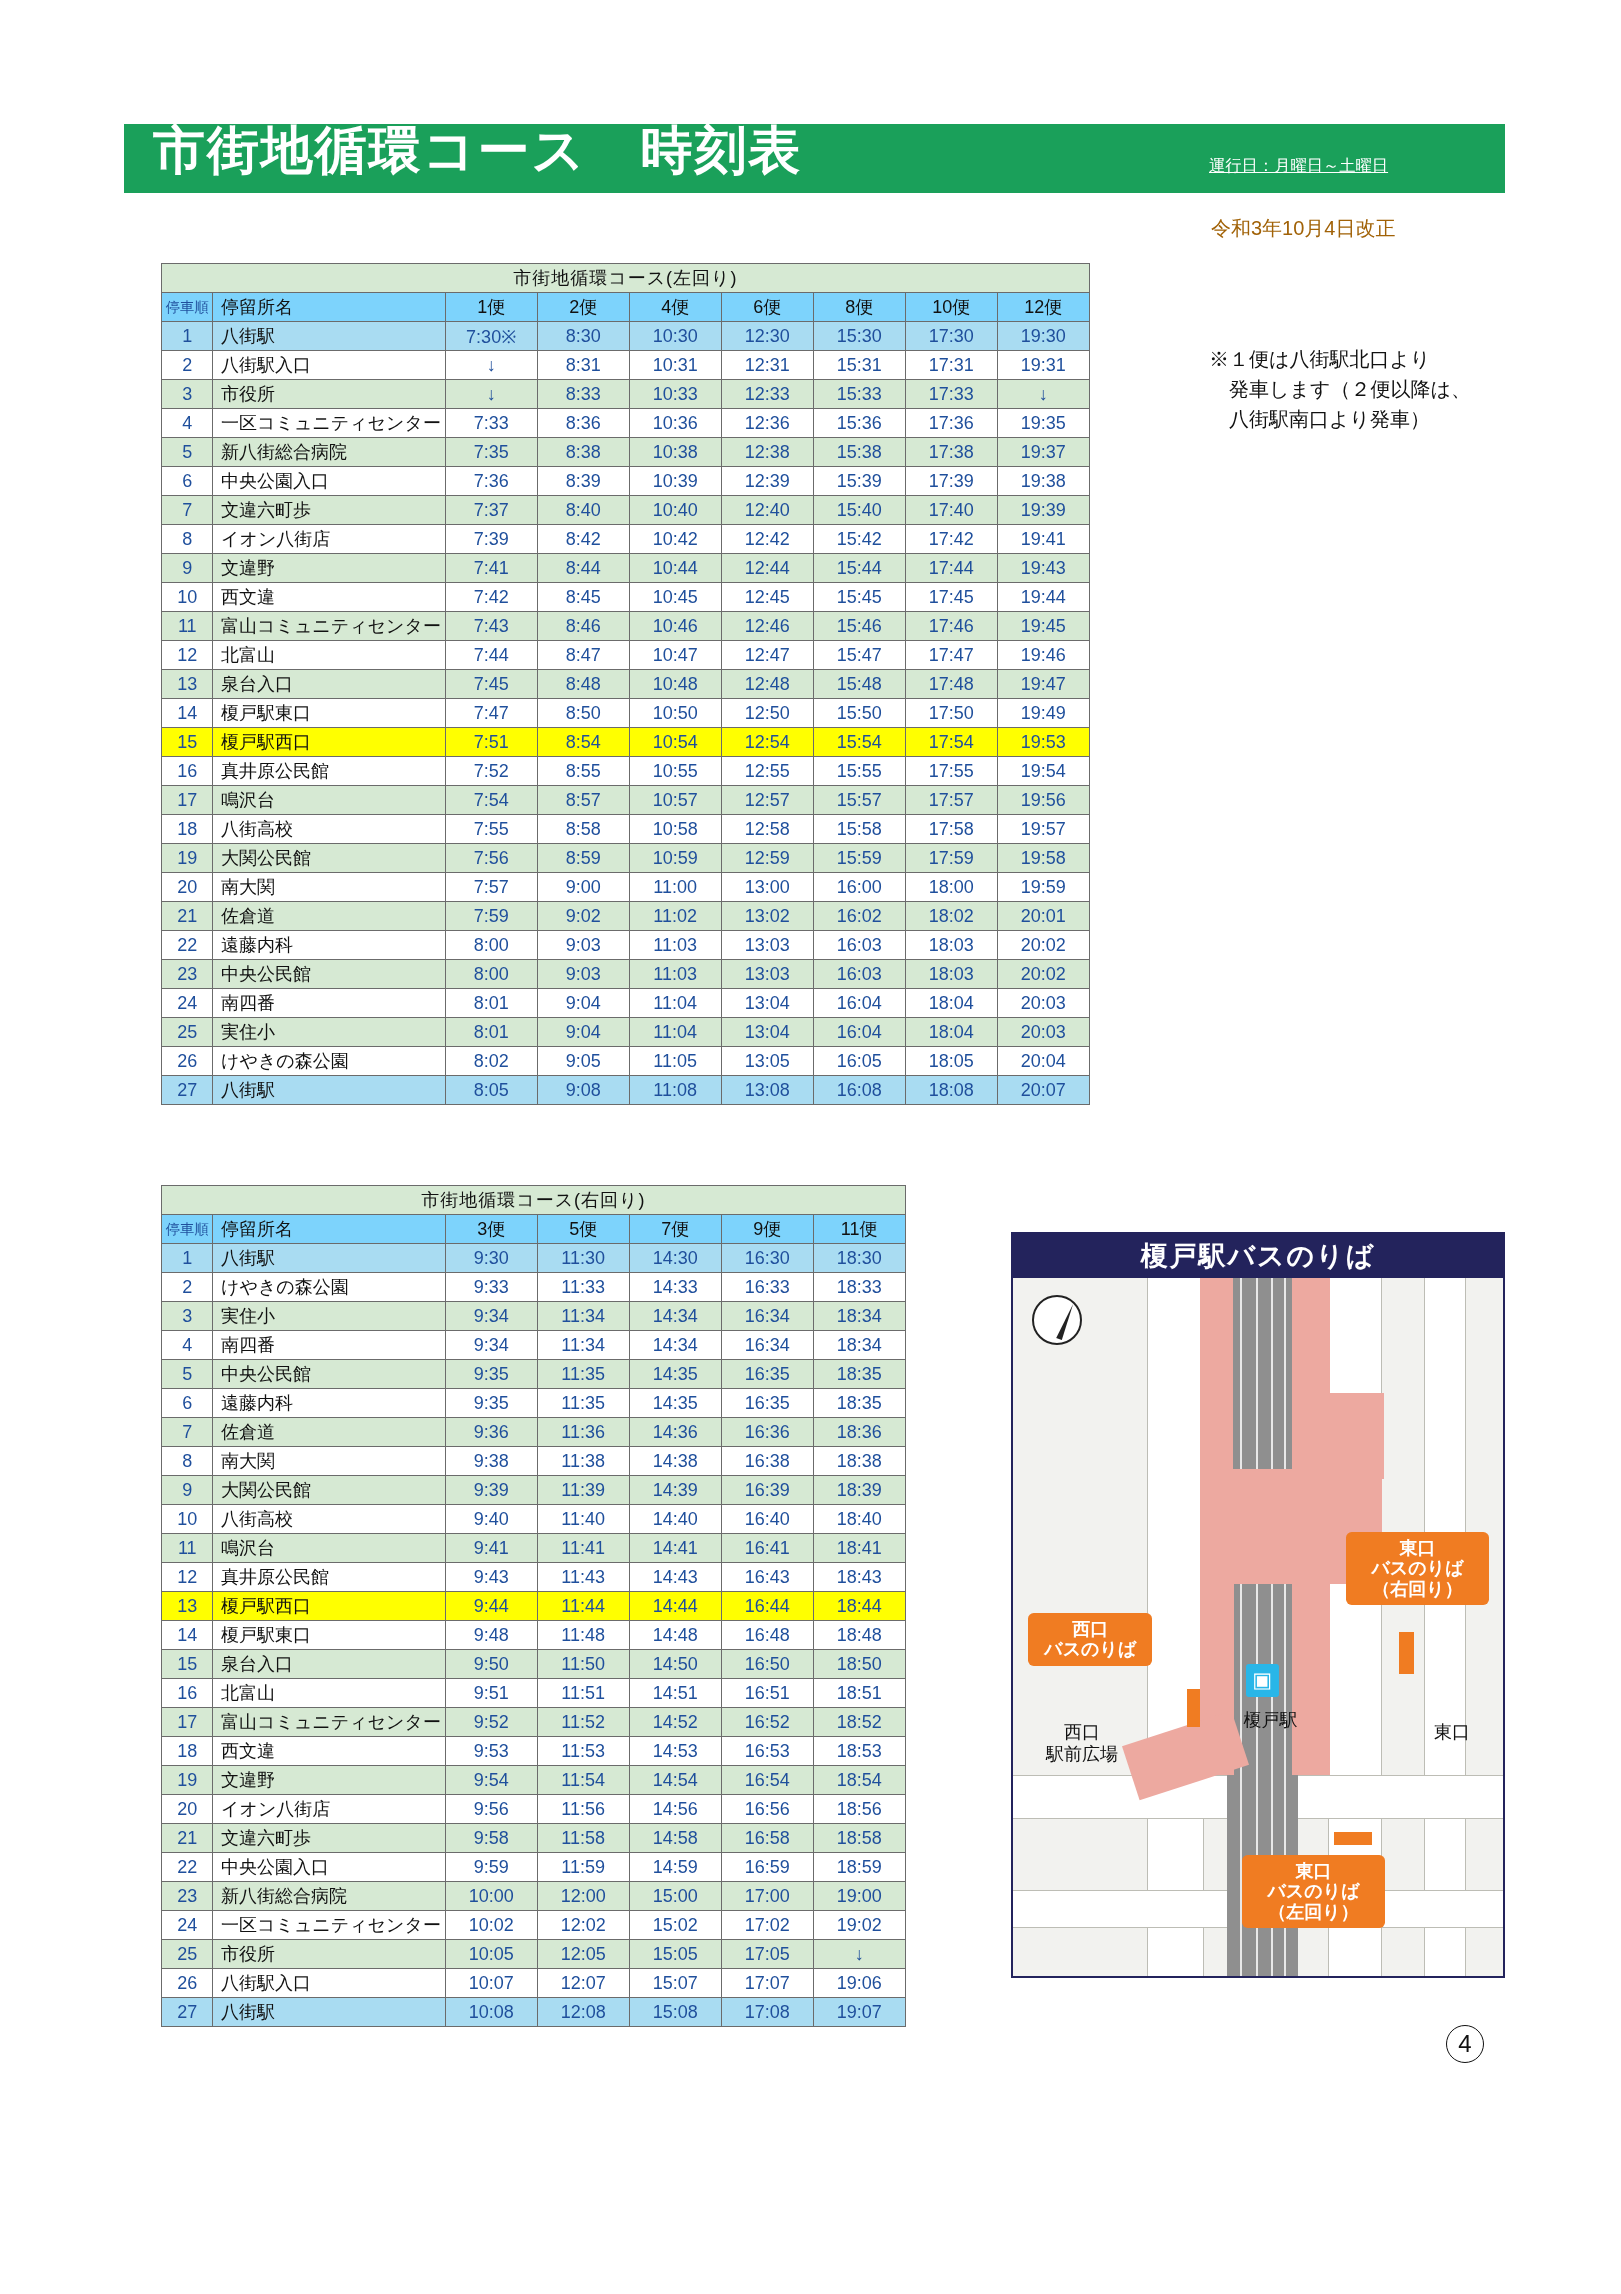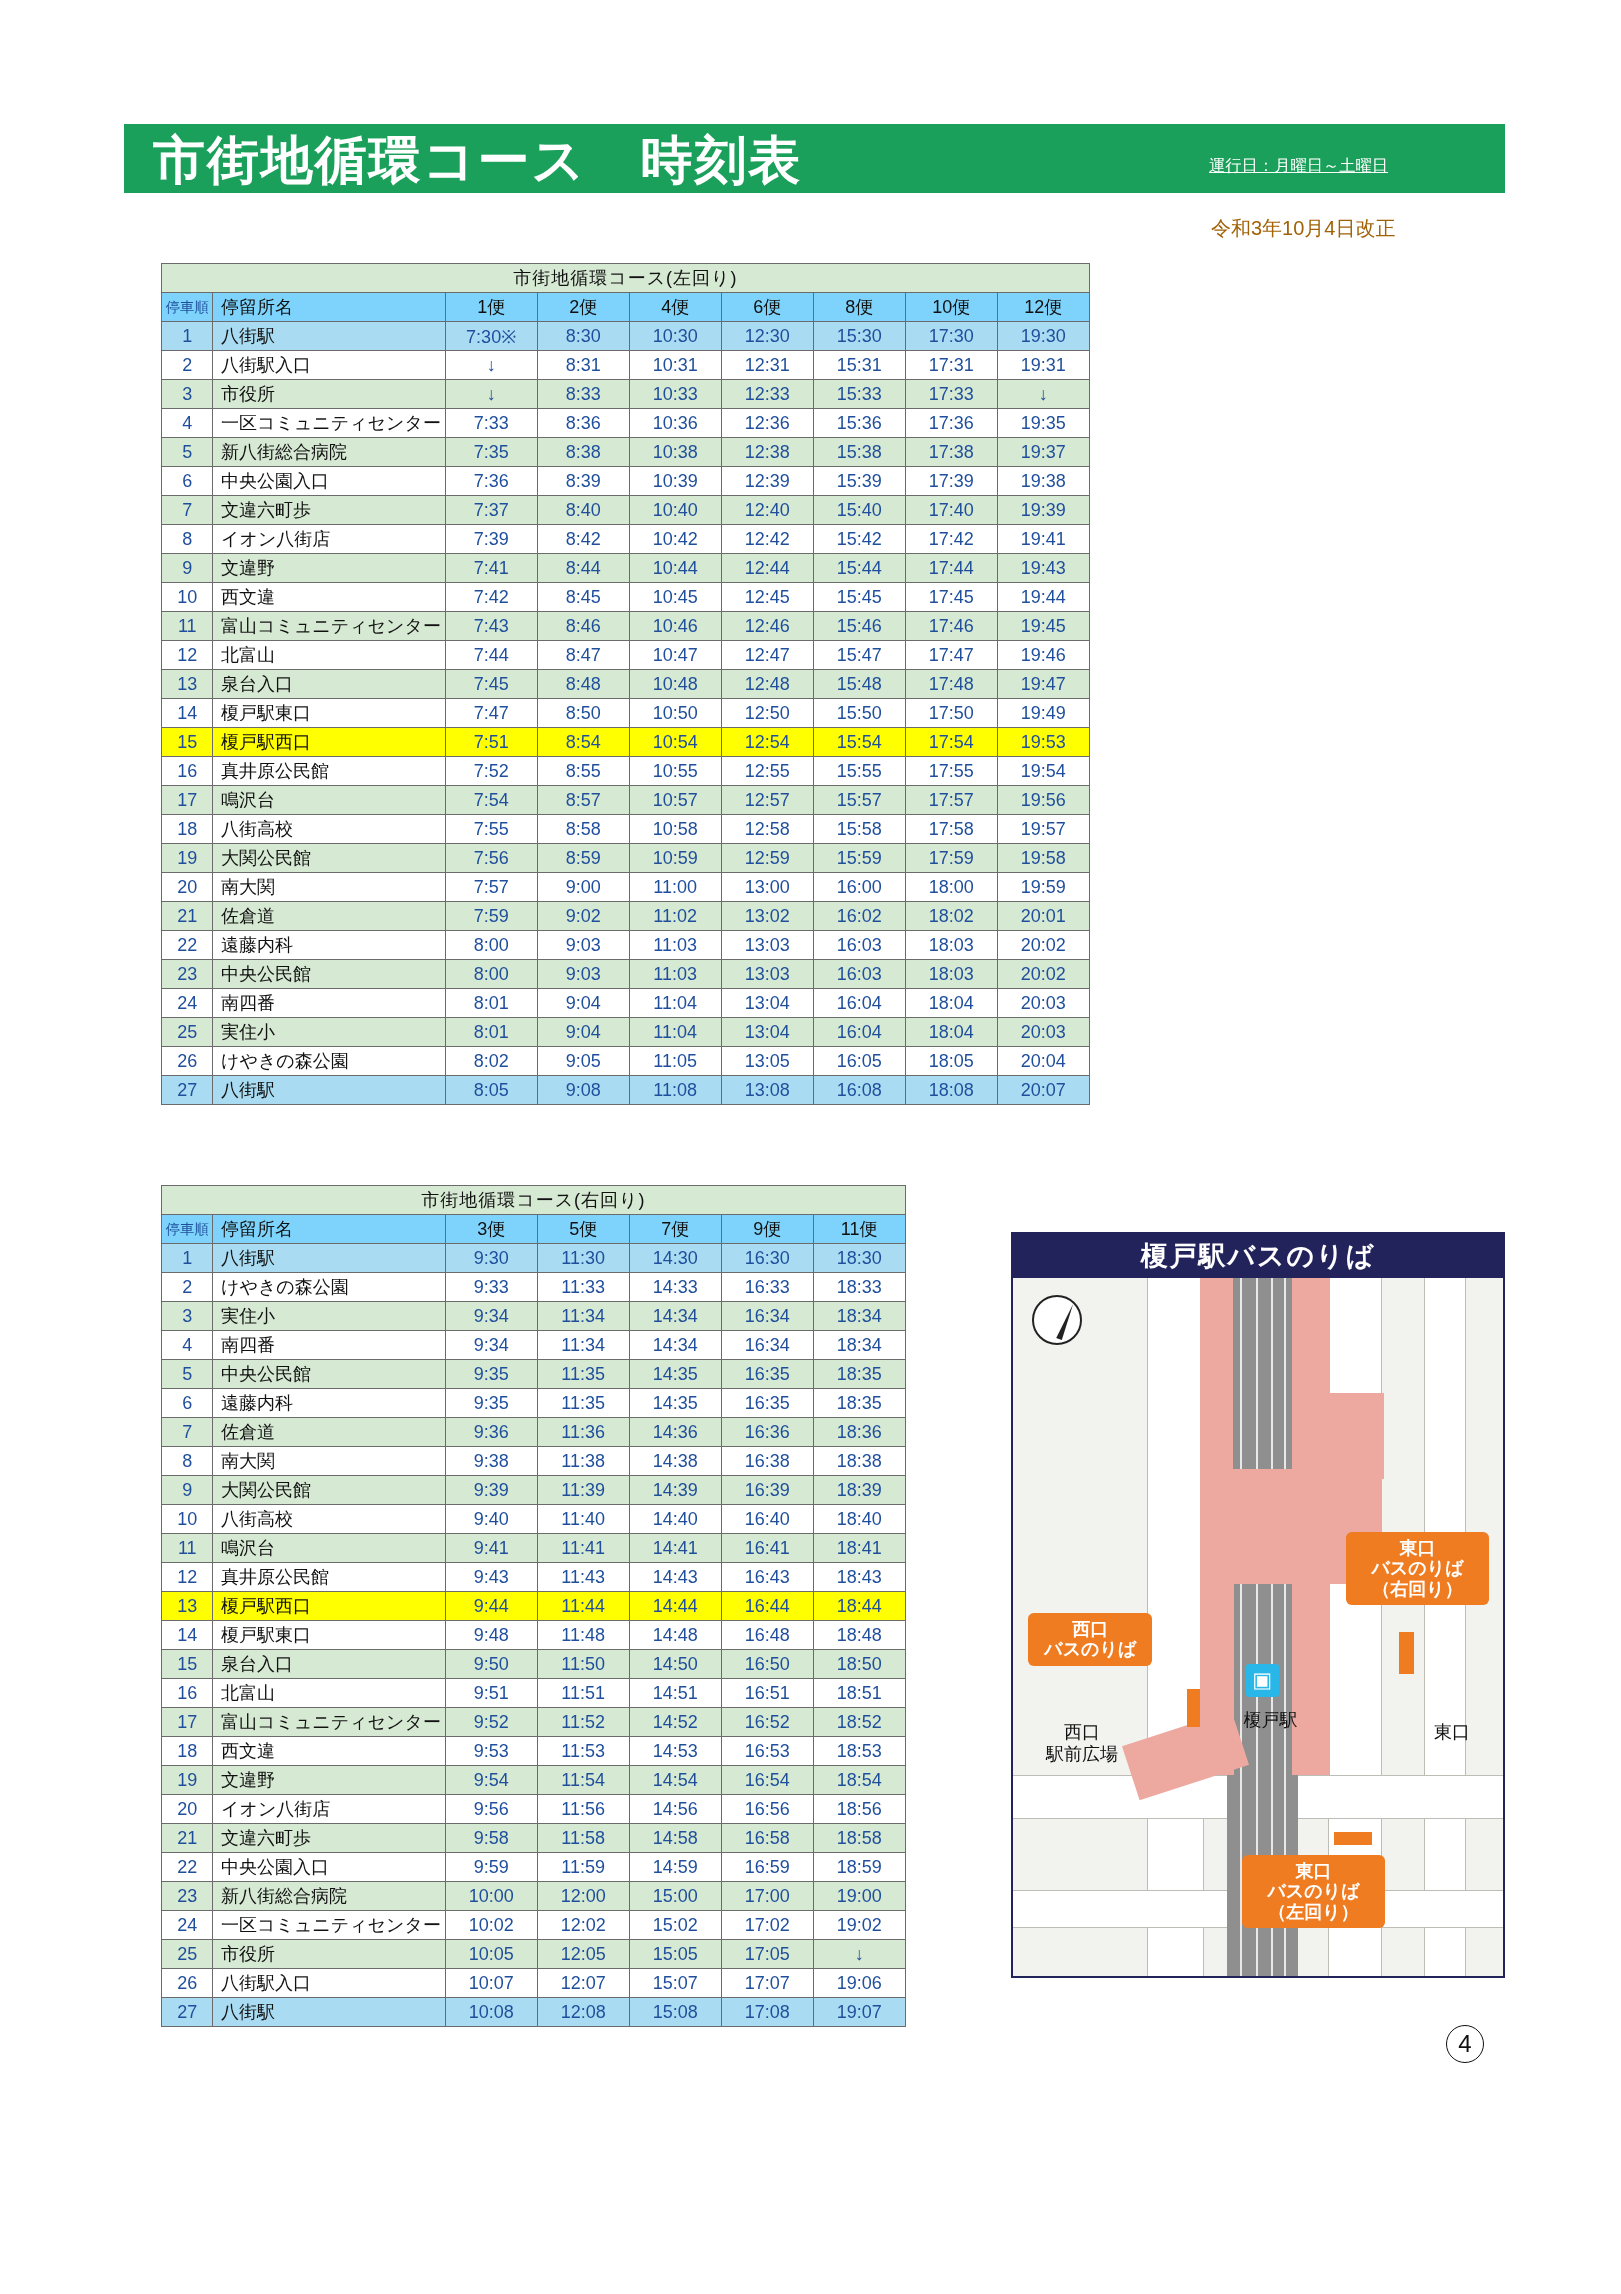--- a/index.html
+++ b/index.html
@@ -12,21 +12,21 @@
     position:relative;
   }
   .page { position:relative; width:1621px; height:2294px; }
 
   
   .header-band {
     position:absolute; left:124px; top:124px; width:1381px; height:69px;
     background:#1aa05a;
   }
   .header-title {
-    position:absolute; left:153px; top:126px;
+    position:absolute; left:153px; top:116px;
     font-size:52px; letter-spacing:1.9px; color:#ffffff; font-weight:bold;
     white-space:pre;
   }
   .header-note {
     position:absolute; left:1209px; top:155px;
     font-size:16.3px; color:#ffffff;text-decoration:underline;
   }
   .revision {
     position:absolute; left:1211px; top:215px;
     font-size:20px; color:#a16207;
@@ -127,20 +127,23 @@
 </head>
 <body>
 
 <div class="page">
 
   <div class="header-band"></div>
   <div class="header-title">市街地循環コース　時刻表</div>
   <div class="header-note">運行日：月曜日～土曜日</div>
   <div class="revision">令和3年10月4日改正</div>
 
+  <div class="side-note">※１便は八街駅北口より
+　発車します（２便以降は、
+　八街駅南口より発車）</div>
 
   <div class="tbl-wrap" style="left:161px; top:263px;">
     <table class="sched" id="tbl-left">
         <tbody>
           <tr class="cap-row">
             <td colspan="9">市街地循環コース(左回り)</td>
           </tr>
           <tr class="hdr-row">
             <td class="c-no no">停車順</td>
             <td class="c-name">停留所名</td>

